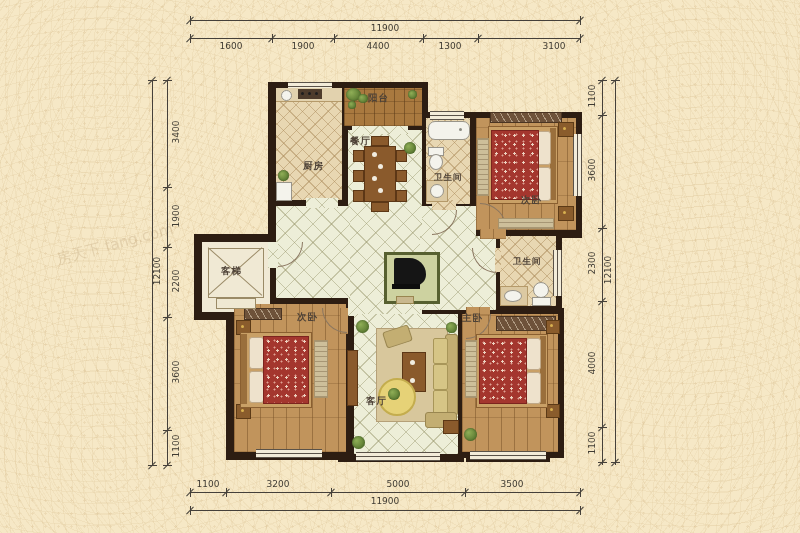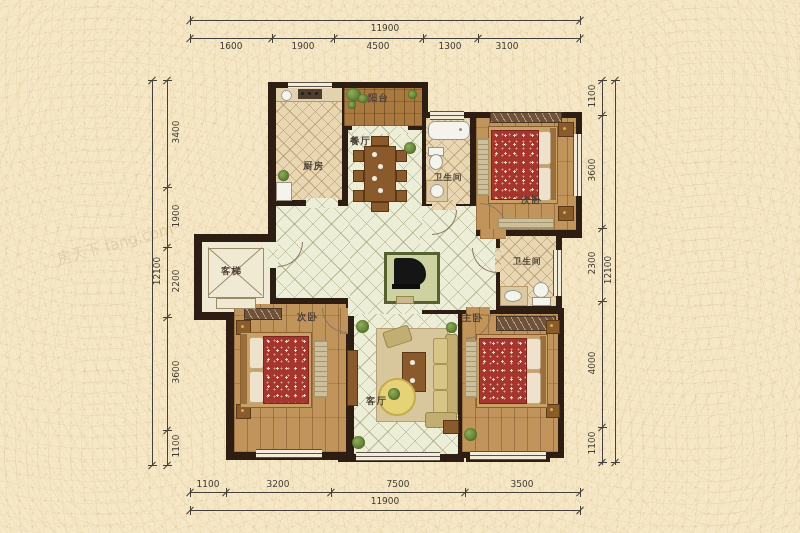--- a/index.html
+++ b/index.html
@@ -72,28 +72,28 @@
   <div class="dline" style="left:190px;top:492px;width:390px;height:1px"></div>
   <div class="dline" style="left:190px;top:510px;width:390px;height:1px"></div>
   <div class="dline" style="left:152px;top:80px;width:1px;height:385px"></div>
   <div class="dline" style="left:167px;top:80px;width:1px;height:385px"></div>
   <div class="dline" style="left:602px;top:80px;width:1px;height:385px"></div>
   <div class="dline" style="left:615px;top:80px;width:1px;height:385px"></div>
 
   <span class="dlab" style="left:190px;top:23px;width:390px">11900</span>
   <span class="dlab" style="left:196px;top:41px;width:70px">1600</span>
   <span class="dlab" style="left:268px;top:41px;width:70px">1900</span>
-  <span class="dlab" style="left:343px;top:41px;width:70px">4500</span>
+  <span class="dlab" style="left:343px;top:41px;width:70px">4400</span>
   <span class="dlab" style="left:415px;top:41px;width:70px">1300</span>
-  <span class="dlab" style="left:472px;top:41px;width:70px">3100</span>
+  <span class="dlab" style="left:519px;top:41px;width:70px">3100</span>
 
   <span class="dlab" style="left:173px;top:479px;width:70px">1100</span>
   <span class="dlab" style="left:243px;top:479px;width:70px">3200</span>
-  <span class="dlab" style="left:363px;top:479px;width:70px">7500</span>
-  <span class="dlab" style="left:487px;top:479px;width:70px">3500</span>
+  <span class="dlab" style="left:363px;top:479px;width:70px">5000</span>
+  <span class="dlab" style="left:477px;top:479px;width:70px">3500</span>
   <span class="dlab" style="left:190px;top:496px;width:390px">11900</span>
 
   <span class="vlab" style="left:122px;top:266px">12100</span>
   <span class="vlab" style="left:141px;top:127px">3400</span>
   <span class="vlab" style="left:141px;top:211px">1900</span>
   <span class="vlab" style="left:141px;top:276px">2200</span>
   <span class="vlab" style="left:141px;top:367px">3600</span>
   <span class="vlab" style="left:141px;top:441px">1100</span>
 
   <span class="vlab" style="left:557px;top:91px">1100</span>

